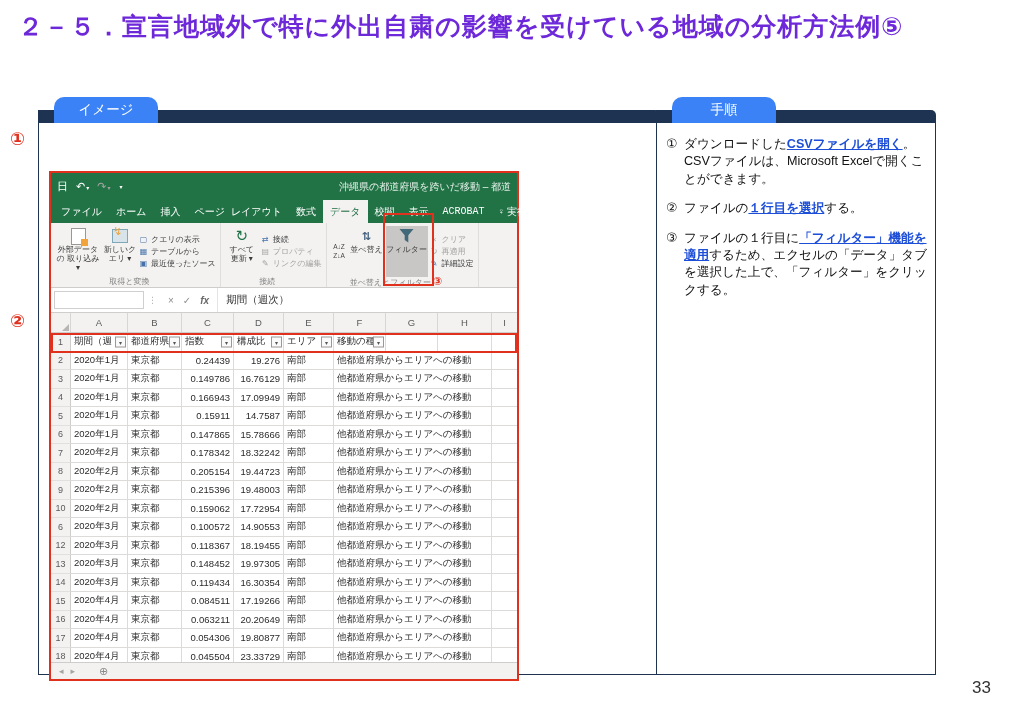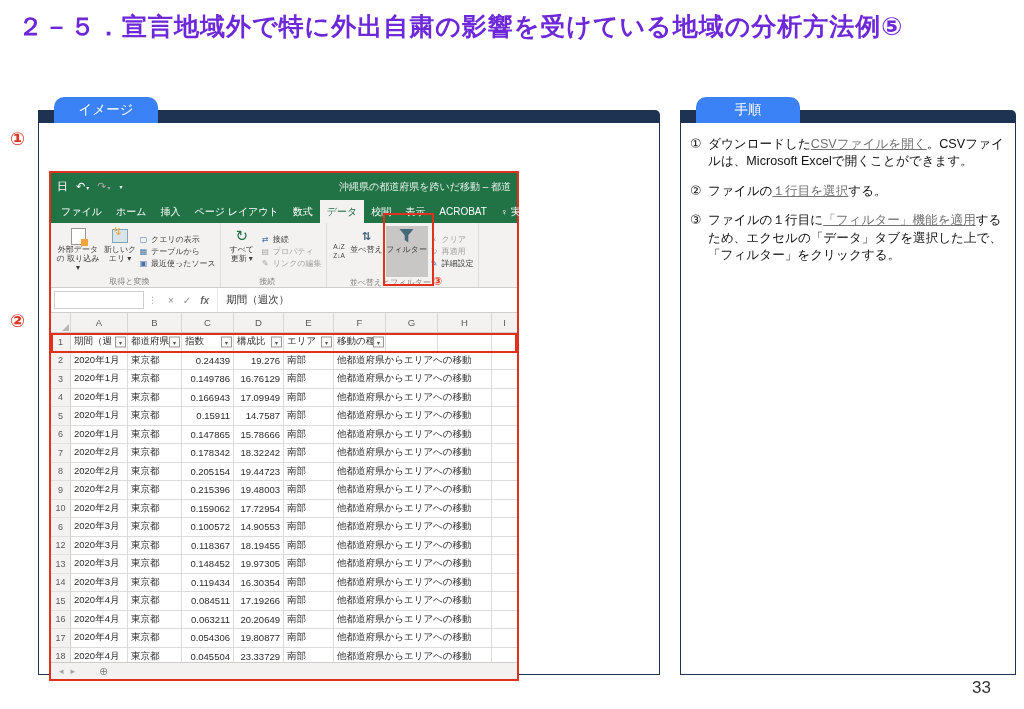--- a/index.html
+++ b/index.html
@@ -14,55 +14,55 @@
     color:#6d28d9;letter-spacing:1px;white-space:nowrap;
   }
   .pageno{position:absolute;left:972px;top:678px;font-size:17px;color:#333;}
   .ann{position:absolute;color:#e0301e;font-size:18px;font-weight:bold;z-index:20;}
   .ann1{left:10px;top:128px;}
   .ann2{left:10px;top:310px;}
 
   
   .panel{position:absolute;}
   .panel-left{left:38px;top:97px;width:622px;height:578px;}
-  .panel-right{left:680px;top:97px;width:336px;height:578px;}
+  .panel-right{left:656px;top:97px;width:280px;height:578px;}
   .ptab{
     position:absolute;top:0;left:16px;width:104px;height:26px;background:#3b82f6;
     border-radius:10px 10px 0 0;color:#fff;display:flex;align-items:center;
     justify-content:center;font-size:13.5px;z-index:3;
   }
   .pbar{position:absolute;top:13px;left:0;right:0;height:13px;background:#1e3251;border-radius:0 5px 0 0;z-index:2;}
   .pbody{
     position:absolute;top:25px;left:0;right:0;bottom:0;background:#fff;
     border:1.6px solid #1e3251;
   }
 
   
   .steps{padding:13px 7px 0 9px;display:flex;flex-direction:column;gap:12px;
     font-size:12.6px;line-height:1.38;color:#111;}
   .step{display:flex;}
   .step .marker{width:18px;flex:none;}
   .step .stext{flex:1;}
-  .em{color:#737373;font-weight:normal;text-decoration:underline;margin-top:38px;}
+  .em{color:#1d4ed8;font-weight:bold;text-decoration:underline;margin-top:38px;}
 
   
   .excel{
     position:absolute;left:10px;top:48px;width:470px;height:510px;
     border:2px solid #e0301e;background:#fff;display:flex;flex-direction:column;
     box-sizing:border-box;
   }
   .xl-titlebar{height:27px;flex:none;background:#217346;color:#fff;display:flex;
     align-items:center;padding:0 6px;}
   .qat{display:flex;gap:8px;align-items:center;font-size:11px;}
   .qat .dim{color:#9dc4ae;}
   .qat .dd{font-size:6px;margin-left:1px;}
   .xl-title{margin-left:auto;font-size:10px;white-space:nowrap;overflow:hidden;color:#e9f2ec;}
 
   .xl-tabs{height:23px;flex:none;background:#217346;display:flex;align-items:stretch;padding-left:3px;}
-  .xtab{color:#fff;font-size:10px;padding:0 7px;display:flex;align-items:center;white-space:nowrap;}
+  .xtab{color:#fff;font-size:10px;padding:0 7px;display:flex;align-items:center;white-space:nowrap;font-family:Liberation Mono, monospace;}
   .xtab.active{background:#f3f2f1;color:#1e6b40;}
   .xtab .ticon{margin-right:3px;font-size:9px;}
 
   .xl-ribbon{height:64px;flex:none;background:#f3f2f1;border-bottom:1px solid #cfcdcb;
     display:flex;position:relative;}
   .rgroup{position:relative;border-right:1px solid #e0dedc;display:flex;
     padding:3px 4px 11px 4px;gap:2px;}
   .rglabel{position:absolute;bottom:0;left:0;right:12px;text-align:center;font-size:8px;
     color:#7f7f7f;height:11px;line-height:11px;white-space:nowrap;}
   .bigbtn{width:46px;display:flex;flex-direction:column;align-items:center;font-size:8px;

